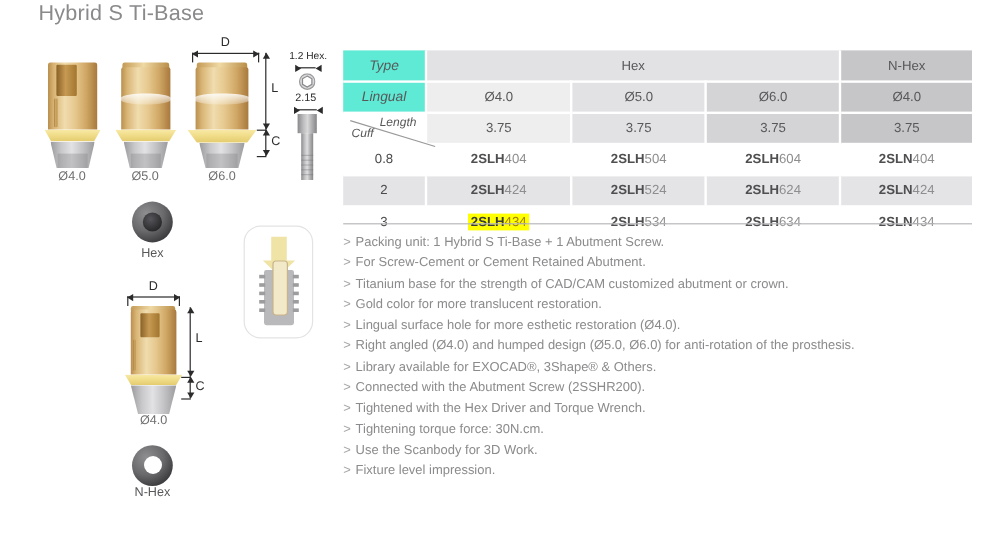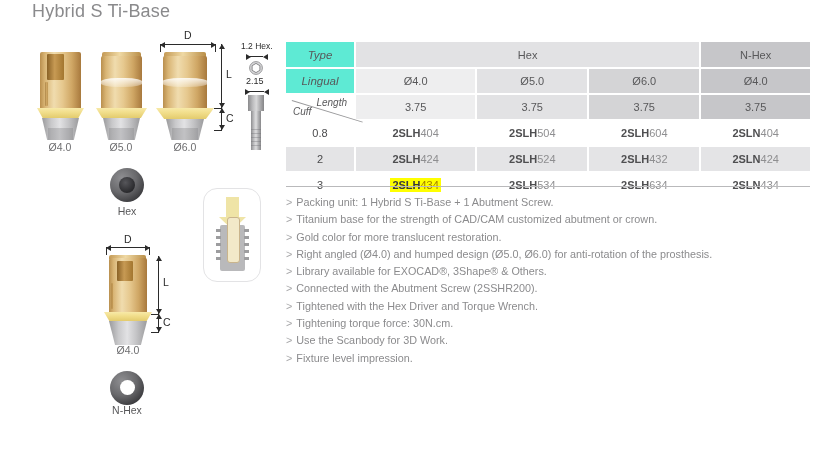--- a/index.html
+++ b/index.html
@@ -324,38 +324,40 @@
         <td class="rowlbl">0.8</td>
         <td class="code"><span><span><span class="pfx">2SLH</span><span class="num">404</span></span></span></td>
         <td class="code"><span><span><span class="pfx">2SLH</span><span class="num">504</span></span></span></td>
         <td class="code"><span><span><span class="pfx">2SLH</span><span class="num">604</span></span></span></td>
         <td class="code"><span><span><span class="pfx">2SLN</span><span class="num">404</span></span></span></td>
       </tr>
       <tr class="data alt">
         <td class="rowlbl">2</td>
         <td class="code"><span><span><span class="pfx">2SLH</span><span class="num">424</span></span></span></td>
         <td class="code"><span><span><span class="pfx">2SLH</span><span class="num">524</span></span></span></td>
-        <td class="code"><span><span><span class="pfx">2SLH</span><span class="num">432</span></span></span></td>
+        <td class="code"><span><span><span class="pfx">2SLH</span><span class="num">624</span></span></span></td>
         <td class="code"><span><span><span class="pfx">2SLN</span><span class="num">424</span></span></span></td>
       </tr>
       <tr class="data">
         <td class="rowlbl">3</td>
         <td class="code"><span><span class="hl"><span class="pfx">2SLH</span><span class="num">434</span></span></span></td>
         <td class="code"><span><span><span class="pfx">2SLH</span><span class="num">534</span></span></span></td>
         <td class="code"><span><span><span class="pfx">2SLH</span><span class="num">634</span></span></span></td>
         <td class="code"><span><span><span class="pfx">2SLN</span><span class="num">434</span></span></span></td>
       </tr>
     </tbody>
   </table>
   <div class="tbl-bottom" style="top:186px;"></div>
 
   <div class="bullets">
       <div class="bullet"><span class="gt">&gt;</span><span>Packing unit: 1 Hybrid S Ti-Base + 1 Abutment Screw.</span></div>
+      <div class="bullet"><span class="gt">&gt;</span><span>For Screw-Cement or Cement Retained Abutment.</span></div>
       <div class="bullet"><span class="gt">&gt;</span><span>Titanium base for the strength of CAD/CAM customized abutment or crown.</span></div>
       <div class="bullet"><span class="gt">&gt;</span><span>Gold color for more translucent restoration.</span></div>
+      <div class="bullet"><span class="gt">&gt;</span><span>Lingual surface hole for more esthetic restoration (Ø4.0).</span></div>
       <div class="bullet"><span class="gt">&gt;</span><span>Right angled (Ø4.0) and humped design (Ø5.0, Ø6.0) for anti-rotation of the prosthesis.</span></div>
       <div class="bullet"><span class="gt">&gt;</span><span>Library available for EXOCAD®, 3Shape® &amp; Others.</span></div>
       <div class="bullet"><span class="gt">&gt;</span><span>Connected with the Abutment Screw (2SSHR200).</span></div>
       <div class="bullet"><span class="gt">&gt;</span><span>Tightened with the Hex Driver and Torque Wrench.</span></div>
       <div class="bullet"><span class="gt">&gt;</span><span>Tightening torque force: 30N.cm.</span></div>
       <div class="bullet"><span class="gt">&gt;</span><span>Use the Scanbody for 3D Work.</span></div>
       <div class="bullet"><span class="gt">&gt;</span><span>Fixture level impression.</span></div>
     </div>
 
 </div>

